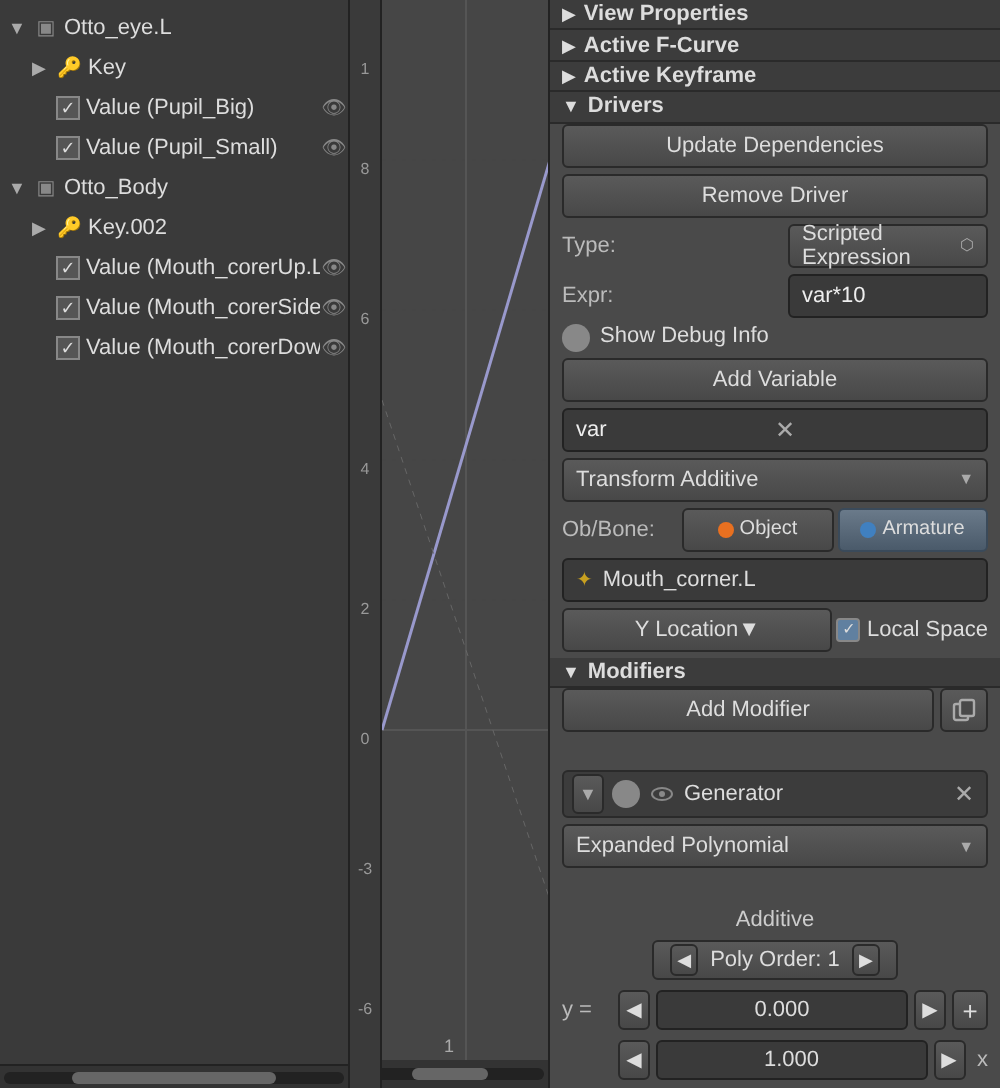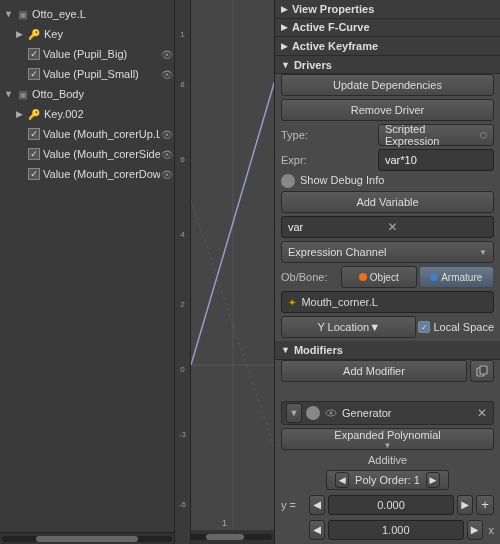--- a/index.html
+++ b/index.html
@@ -138,20 +138,21 @@
       width: 100%;
       margin-bottom: 3px;
     }
 
     
     .row {
       display: flex;
       align-items: center;
       margin-bottom: 3px;
       min-height: 20px;
+      gap: 16px;
     }
     .row-label {
       width: 50px;
       color: #bbb;
       font-size: 11px;
       flex-shrink: 0;
     }
     .row-value {
       flex: 1;
       margin-left: 47px;
@@ -563,21 +564,21 @@
       </div>
 
       <button class="btn">Add Variable</button>
 
       <div class="text-input" style="margin-bottom:3px;">
         <span>var</span>
         <span class="x-btn">✕</span>
       </div>
 
       <div class="dropdown" style="margin-bottom:3px;">
-        <span>Expression Channel</span>
+        <span>Transform Additive</span>
         <span class="arrow">▼</span>
       </div>
 
       <div class="obj-arm-row">
         <span class="row-label">Ob/Bone:</span>
         <div class="obj-arm-buttons">
           <div class="obj-arm-btn">
             <div class="dot-icon"></div>
             <span>Object</span>
           </div>
@@ -628,21 +629,21 @@
         <div class="mod-eye">
           <svg width="12" height="8" viewBox="0 0 12 8">
             <ellipse cx="6" cy="4" rx="5" ry="3" fill="none" stroke="#888" stroke-width="1"></ellipse>
             <circle cx="6" cy="4" r="1.5" fill="#888"></circle>
           </svg>
         </div>
         <span class="mod-label">Generator</span>
         <div class="mod-x">✕</div>
       </div>
 
-      <div class="dropdown" style="margin-bottom:4px;flex-direction:column;">
+      <div class="dropdown" style="margin-bottom:20px;">
         <span>Expanded Polynomial</span>
         <span class="arrow">▼</span>
       </div>
 
       <div class="additive-row">
         <span>Additive</span>
       </div>
 
       <div class="poly-order-row">
         <div class="poly-order-field">

